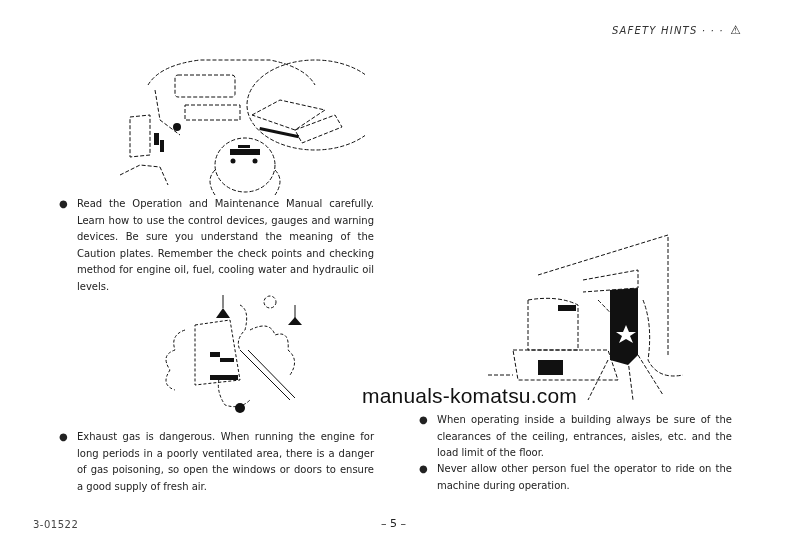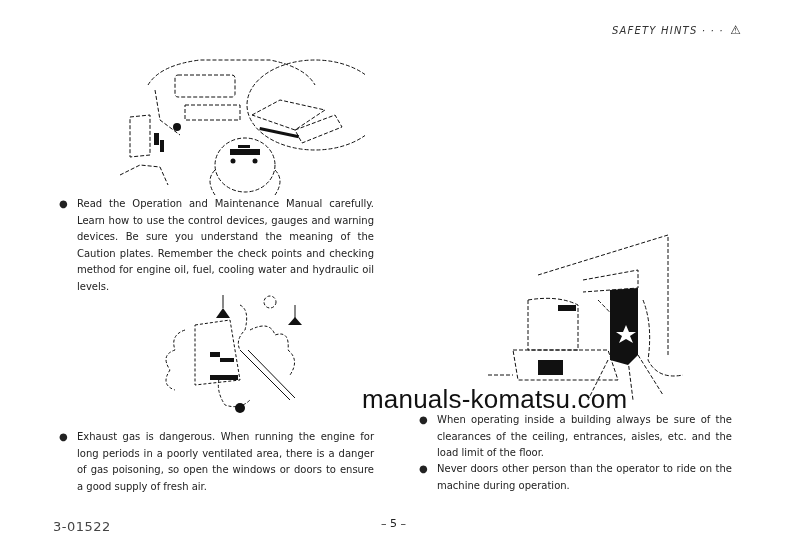--- a/index.html
+++ b/index.html
@@ -7,22 +7,22 @@
            font-family: "DejaVu Sans", sans-serif; color: #111; }
     .header { position: absolute; top: 23px; left: 612px; font-size: 10px; letter-spacing: 1.2px; color: #333; font-style: italic; }
     .header .warn { font-size: 12px; margin-left: 2px; }
     .para { position: absolute; font-size: 10px; line-height: 16.5px; color: #222; text-align: justify; }
     .para .bullet { position: absolute; left: -18px; top: 0; font-size: 10px; }
     .p1 { left: 77px; top: 196px; width: 297px; }
     .p2 { left: 77px; top: 429px; width: 297px; }
     .p3 { left: 437px; top: 412px; width: 295px; }
     .p4 { left: 437px; top: 461px; width: 295px; }
     .watermark { position: absolute; left: 362px; top: 384px; font-family: "Liberation Sans", sans-serif;
-                 font-size: 26px; color: #111; letter-spacing: 0.2px; }
-    .code { position: absolute; left: 33px; top: 519px; font-size: 13px; color: #444; letter-spacing: 0.5px; margin-left: 20px; }
+                 font-size: 21px; color: #111; letter-spacing: 0.2px; }
+    .code { position: absolute; left: 33px; top: 519px; font-size: 10px; color: #444; letter-spacing: 0.5px; }
     .pagenum { position: absolute; left: 381px; top: 517px; font-size: 11px; color: #222; }
     .illus { position: absolute; }
     svg line, svg path, svg rect, svg ellipse, svg circle, svg polyline { vector-effect: non-scaling-stroke; }
   </style>
 </head>
 <body>
 
 <div class="header">
   <span>SAFETY HINTS</span>
   <span>· · ·</span>
@@ -116,17 +116,17 @@
 
 <div class="watermark">manuals-komatsu.com</div>
 
 <div class="para p3">
   <span class="bullet">●</span>
   <span>When operating inside a building always be sure of the clearances of the ceiling, entrances, aisles, etc. and the load limit of the floor.</span>
 </div>
 
 <div class="para p4">
   <span class="bullet">●</span>
-  <span>Never doors other person than the operator to ride on the machine during operation.</span>
+  <span>Never allow other person fuel the operator to ride on the machine during operation.</span>
 </div>
 
 <div class="code">3-01522</div>
 <div class="pagenum">– 5 –</div>
 
 </body></html>

